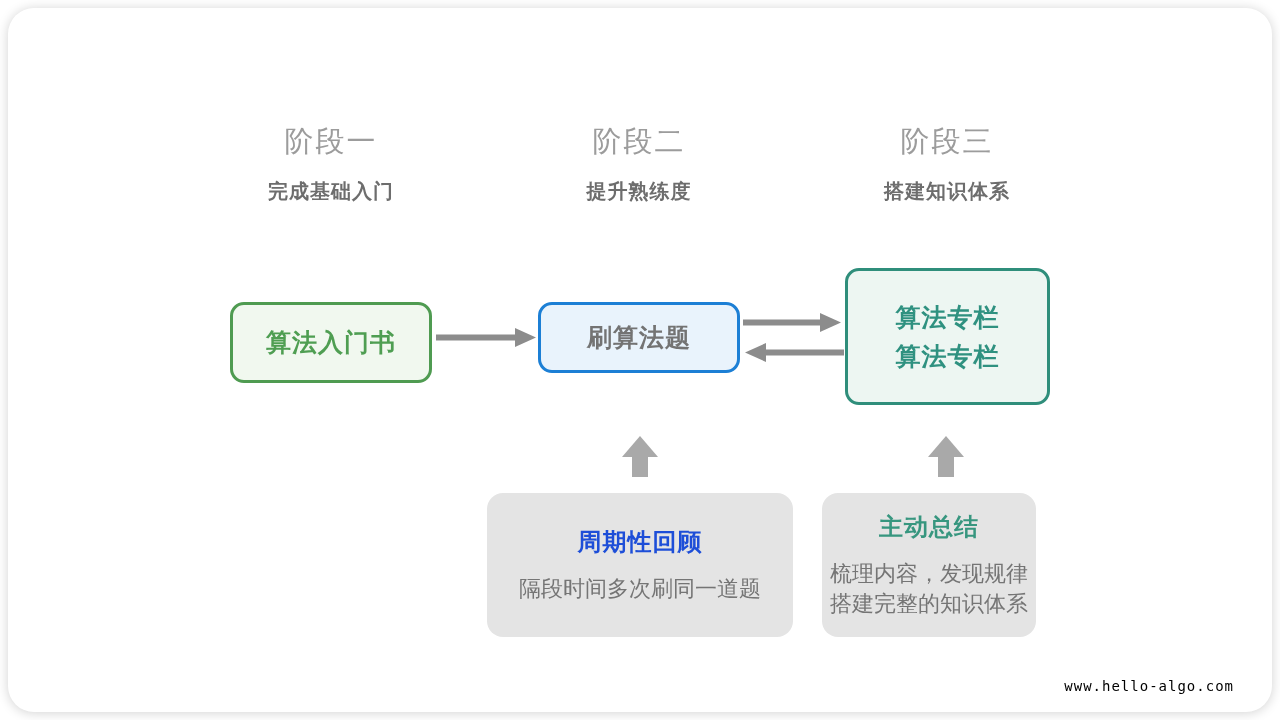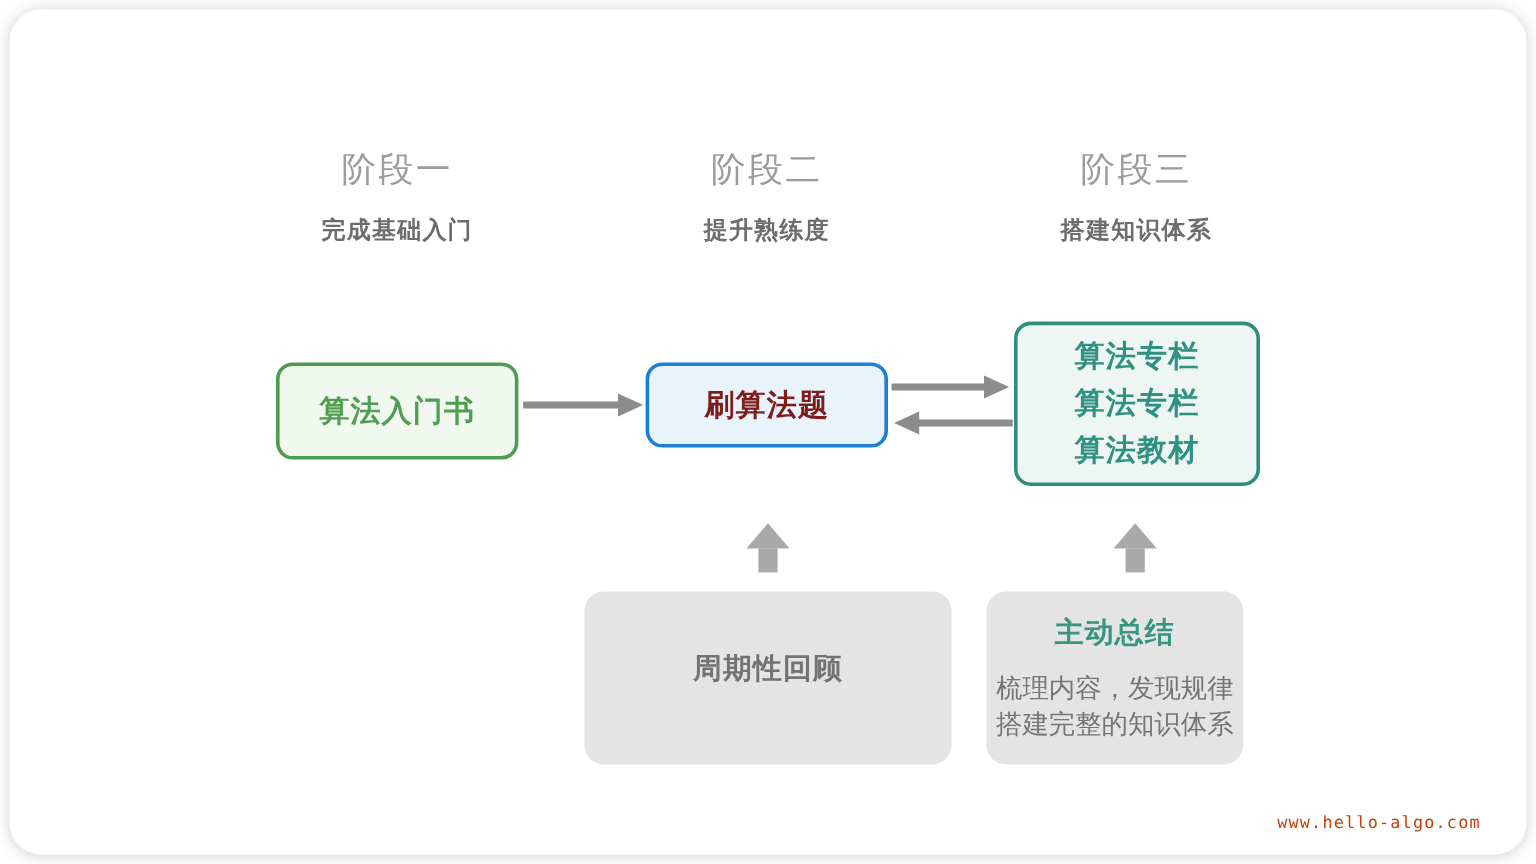--- a/index.html
+++ b/index.html
@@ -17,48 +17,48 @@
   .stage { position: absolute; text-align: center; transform: translateX(-50%); white-space: nowrap; }
   .stage-label { font-size: 29px; color: #9c9c9c; letter-spacing: 2px; font-weight: 400; }
   .stage-subtitle { margin-top: 16px; font-size: 20px; font-weight: bold; color: #6d6d6d; letter-spacing: 1px; }
 
   .node {
     position: absolute; display: flex; align-items: center; justify-content: center;
     border-radius: 14px; border: 3px solid; text-align: center;
     font-weight: bold; font-size: 25px; letter-spacing: 1px; white-space: nowrap;
   }
   .node-green  { border-color: #4f9b51; background: #f1f8ef; color: #4f9e52; }
-  .node-blue   { border-color: #1c7fd5; background: #e9f3fc; color: #7f1d1d; }
+  .node-blue   { border-color: #1c7fd5; background: #e9f3fc; color: #737373; }
   .node-teal   { border-color: #2f8e7b; background: #edf6f2; color: #2f9180; flex-direction: column; }
   .node-teal .node-line { line-height: 39px; }
 
   .connectors { position: absolute; left: 0; top: 0; width: 1280px; height: 720px; pointer-events: none; }
 
   .up-arrow { position: absolute; width: 36px; height: 41px; }
   .up-arrow .head {
     width: 0; height: 0; margin: 0 auto;
     border-left: 18px solid transparent; border-right: 18px solid transparent;
     border-bottom: 21px solid #a9a9a9;
   }
   .up-arrow .stem { width: 16px; height: 20px; margin: 0 auto; background: #a9a9a9; }
 
   .note {
     position: absolute; background: #e4e4e4; border-radius: 16px;
     display: flex; flex-direction: column; align-items: center; justify-content: center;
     text-align: center;
   }
   .note-title { font-size: 24px; font-weight: bold; letter-spacing: 1px; margin-bottom: 16px; white-space: nowrap; }
-  .note-title-blue { color: #737373; }
+  .note-title-blue { color: #1d4ed8; }
   .note-title-teal { color: #37967f; }
   .note-body { font-size: 22px; color: #757575; line-height: 30px; white-space: nowrap; }
 
   .watermark {
     position: absolute; top: 678px; right: 46px;
     font-family: "DejaVu Sans Mono", "Liberation Mono", monospace;
-    font-size: 14px; color: #c2410c; letter-spacing: 1px;
+    font-size: 14px; color: #000000; letter-spacing: 1px;
   }
 </style>
 </head>
 <body>
 
 <div class="page">
 
   <div class="card"></div>
 
   <div class="stage" style="left:331px; top:122px;">
@@ -78,21 +78,20 @@
     <span>算法入门书</span>
   </div>
 
   <div class="node node-blue" style="left:538px; top:302px; width:202px; height:71px;">
     <span>刷算法题</span>
   </div>
 
   <div class="node node-teal" style="left:845px; top:268px; width:205px; height:137px;">
     <div class="node-line">算法专栏</div>
     <div class="node-line">算法专栏</div>
-    <div class="node-line">算法教材</div>
   </div>
 
   <svg class="connectors" width="1280" height="720" viewBox="0 0 1280 720">
     <g>
       <line x1="436" y1="337.5" x2="518" y2="337.5" stroke="#8c8c8c" stroke-width="6"></line>
       <polygon points="536,337.5 515,328 515,347" fill="#8c8c8c"></polygon>
     </g>
     <g>
       <line x1="743" y1="322.5" x2="823" y2="322.5" stroke="#8c8c8c" stroke-width="6"></line>
       <polygon points="841,322.5 820,313 820,332" fill="#8c8c8c"></polygon>
@@ -108,20 +107,21 @@
     <div class="stem"></div>
   </div>
   <div class="up-arrow" style="left:928px; top:436px;">
     <div class="head"></div>
     <div class="stem"></div>
   </div>
 
   <div class="note" style="left:487px; top:493px; width:306px; height:144px;">
     <div class="note-title note-title-blue">周期性回顾</div>
     <div class="note-body">
+      <div>隔段时间多次刷同一道题</div>
     </div>
   </div>
 
   <div class="note" style="left:822px; top:493px; width:214px; height:144px;">
     <div class="note-title note-title-teal">主动总结</div>
     <div class="note-body">
       <div>梳理内容，发现规律</div>
       <div>搭建完整的知识体系</div>
     </div>
   </div>

